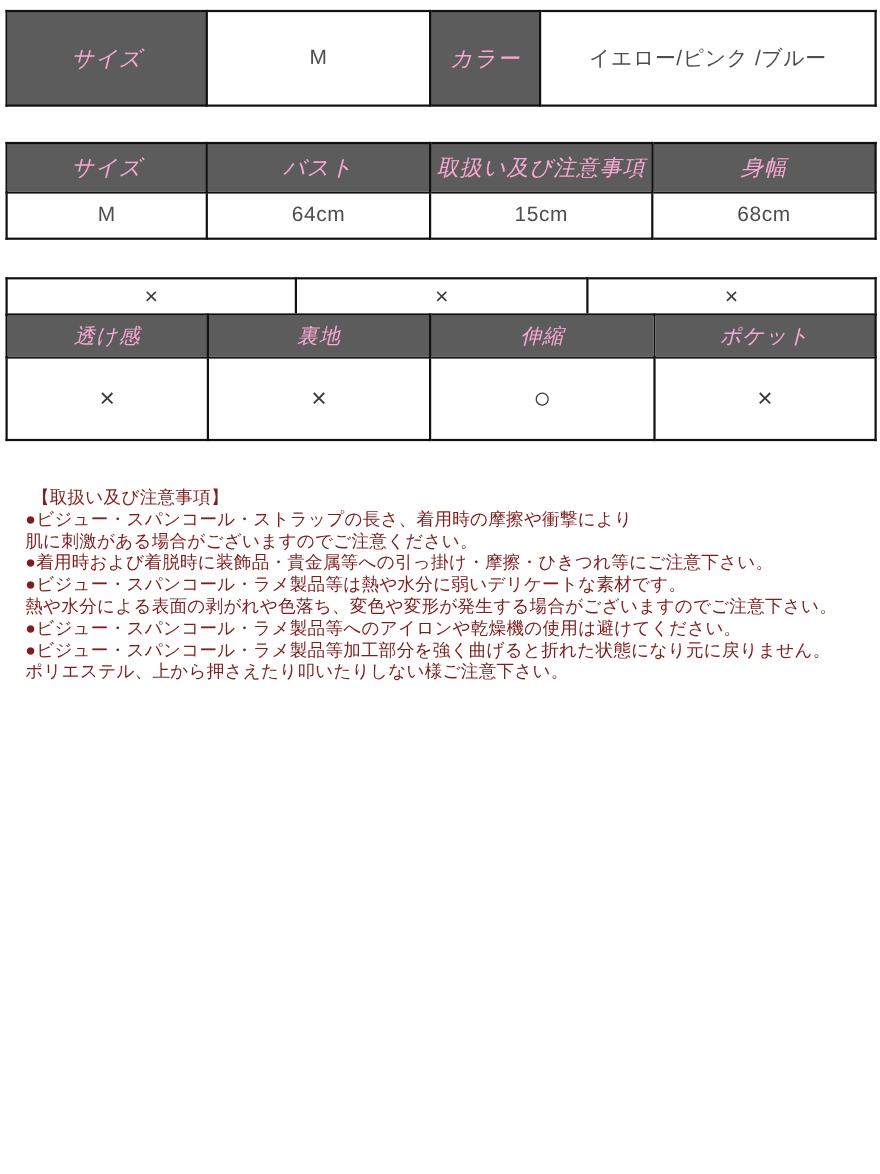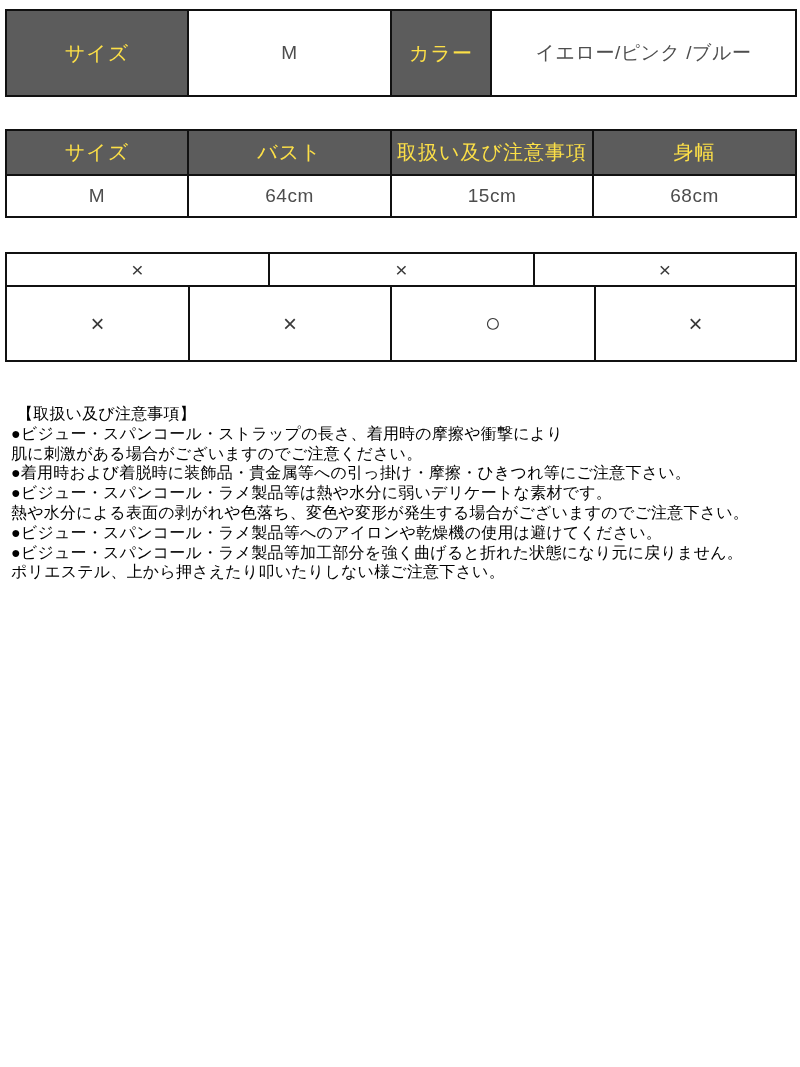--- a/index.html
+++ b/index.html
@@ -25,23 +25,24 @@
   }
   td {
     border: 2px solid #111111;
     text-align: center;
     vertical-align: middle;
     overflow: hidden;
     white-space: nowrap;
   }
   .hd {
     background: #5c5c5c;
-    color: #fde047;
+    color: #f9a8d4;
     font-size: 20px;
     letter-spacing: 1px;
+    font-style: italic;
   }
   .val {
     color: #4d4d4d;
     font-size: 19px;
     letter-spacing: 0.5px;
   }
   .mark { font-size: 24px; color: #3a3a3a; }
   .mark-circle { font-size: 27px; color: #3a3a3a; }
 
   .spec-table      { margin-top: 9px; }
@@ -57,24 +58,24 @@
   .feat-table-a .r1 .hd { font-size: 19px; }
   .feat-table-a .r2 td { height: 33px; }
   .feat-table-a .r2 .mark { font-size: 21px; }
 
   .feat-table-b    { margin-top: -2px; }
   .feat-table-b .r1 td { height: 39px; }
   .feat-table-b .r1 .hd { font-size: 19px; }
   .feat-table-b .r2 td { height: 75px; }
 
   .notes {
-    margin: 42px 20px 0 11px;
+    margin: 42px 20px 0 23px;
     font-size: 16px;
     line-height: 19.8px;
-    color: #000000;
+    color: #7f1d1d;
     letter-spacing: 0.2px;
   }
   .notes-title { padding-left: 6px; }
 </style>
 </head>
 <body>
 
 <div class="page">
 
   <table class="spec-table">
@@ -133,20 +134,26 @@
     </table>
 
   <table class="feat-table-b">
     <colgroup>
       <col style="width:183px">
         <col style="width:202px">
         <col style="width:204px">
         <col style="width:201px">
     </colgroup>
     <tbody>
+        <tr class="r1">
+      <td class="hd">透け感</td>
+      <td class="hd">裏地</td>
+      <td class="hd">伸縮</td>
+      <td class="hd">ポケット</td>
+    </tr>
     <tr class="r2">
       <td class="mark">×</td>
       <td class="mark">×</td>
       <td class="mark-circle">○</td>
       <td class="mark">×</td>
     </tr>
   </tbody>
     </table>
 
   <div class="notes">

